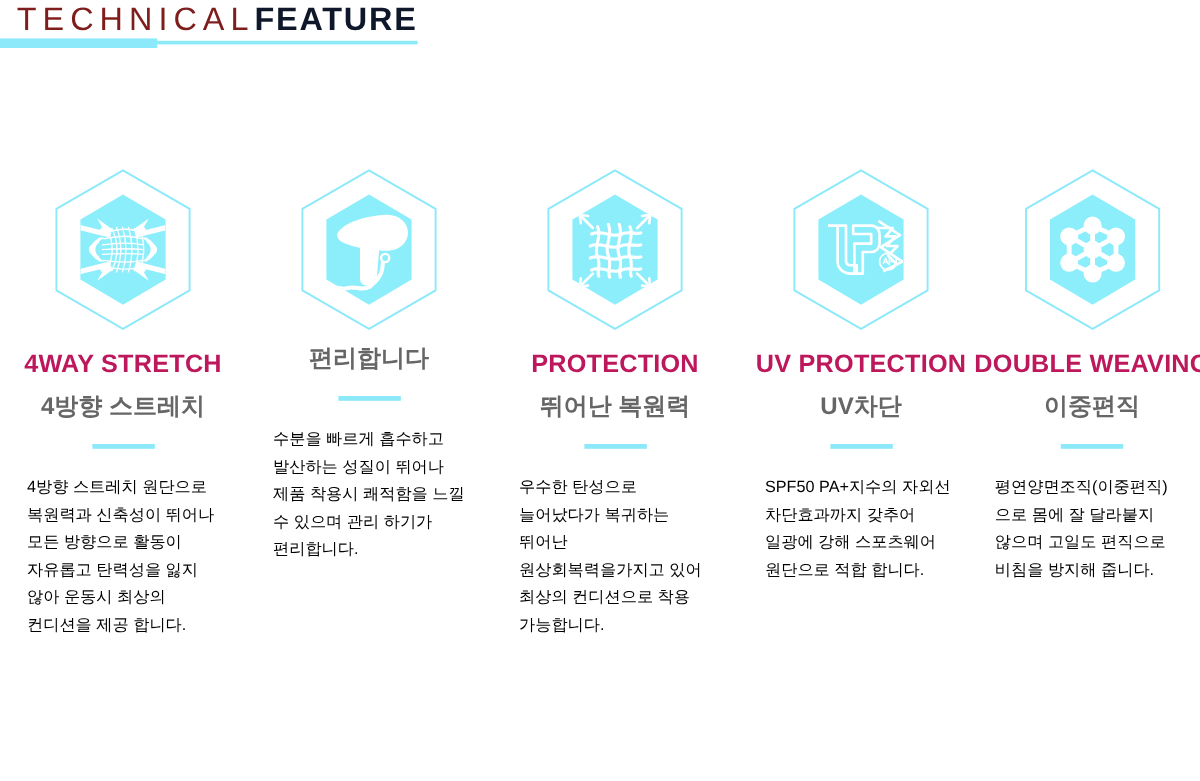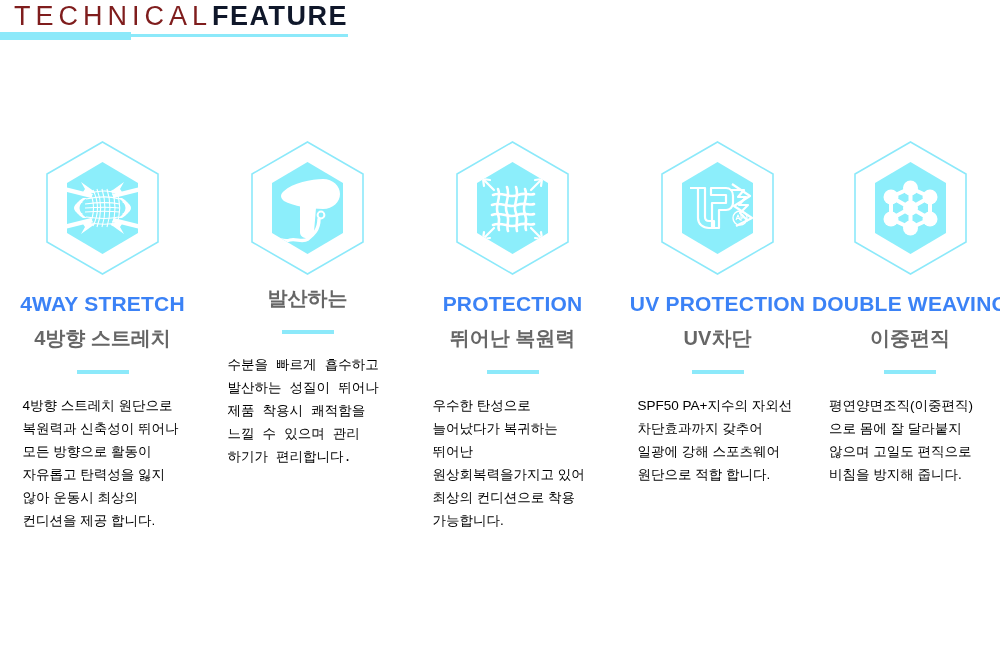--- a/index.html
+++ b/index.html
@@ -79,21 +79,21 @@
     width: 155px;
     height: 136px;
     position: relative;
   }
   .icon-wrap svg { display: block; }
 
   .col-title {
     margin-top: 16px;
     font-size: 21px;
     font-weight: bold;
-    color: #3b82f6;
+    color: #be185d;
     letter-spacing: 0.2px;
     white-space: nowrap;
     text-align: right;
   }
   .col-subtitle {
     margin-top: 9px;
     font-size: 20px;
     font-weight: bold;
     color: #666666;
     white-space: nowrap;
@@ -108,21 +108,21 @@
   .col-body {
     margin-top: 20px;
     width: 158px;
     font-size: 13.5px;
     line-height: 23px;
     color: #000000;
     text-align: left;
     word-break: keep-all;
   }
   .col:nth-child(1) .col-body { width: 160px; }
-  .col:nth-child(2) .col-body { width: 160px; font-family: Liberation Mono, monospace; }
+  .col:nth-child(2) .col-body { width: 160px; }
   .col:nth-child(3) .col-body { width: 160px; }
   .col:nth-child(4) .col-body { width: 160px; }
   .col:nth-child(5) .col-body { width: 162px; }
 </style>
 </head>
 <body>
 
 <div class="header">
   <div class="header-title">
     <span class="thin">TECHNICAL</span><span class="bold">FEATURE</span>
@@ -203,21 +203,21 @@
           <path d="M54,51 C62,43 82,39 93,39 C103,39 110,46 110,54 C110,62 103,69 93,69 C82,69 62,66 54,61 C50,58 50,54 54,51 Z" fill="#ffffff"></path>
 
           <path d="M70,64 L86,68 L84,92 C84,96 80,98 77,98 C73,98 70,96 70,92 Z" fill="#ffffff"></path>
 
           <circle cx="91" cy="75" r="3.4" fill="none" stroke="#ffffff" stroke-width="2"></circle>
 
           <path d="M89,79 C89,90 83,95 78,99 C72,103 66,98 60,100 C54,102 51,99 46,99" fill="none" stroke="#ffffff" stroke-width="3.4" stroke-linecap="round"></path>
         </g>
       </svg>
     </div>
-    <div class="col-subtitle">발산하는</div>
+    <div class="col-subtitle">편리합니다</div>
     <div class="col-divider"></div>
     <div class="col-body">수분을 빠르게 흡수하고 발산하는 성질이 뛰어나 제품 착용시 쾌적함을 느낄 수 있으며 관리 하기가 편리합니다.</div>
   </div>
 
   <div class="col">
     <div class="icon-wrap">
       <svg width="155" height="136" viewBox="0 0 155 136">
         <defs>
           <clipPath id="hexclip3">
               <polygon points="77.5,22 113,43 113,93 77.5,114 42,93 42,43"></polygon>

